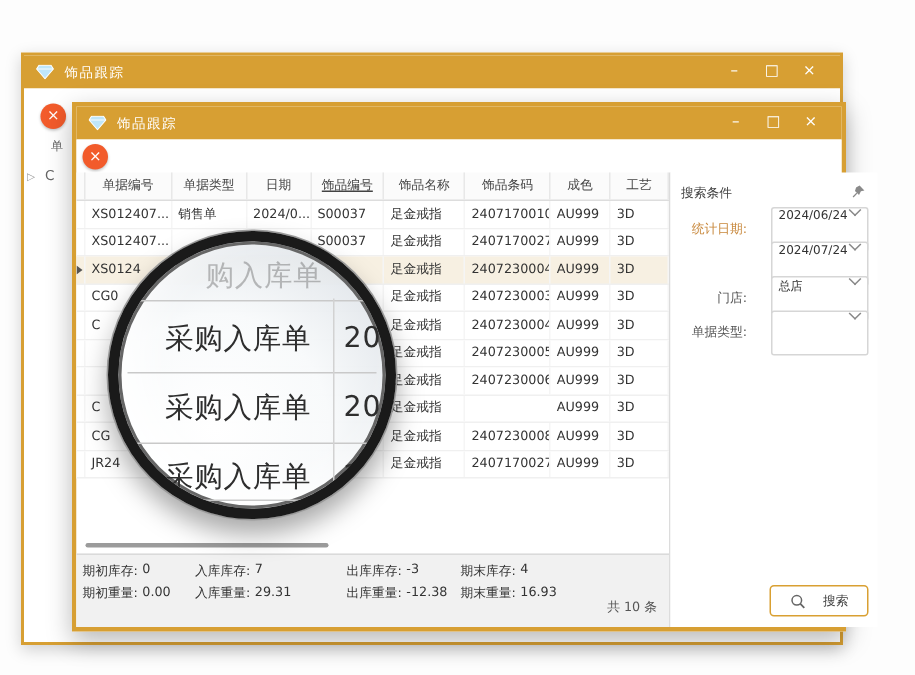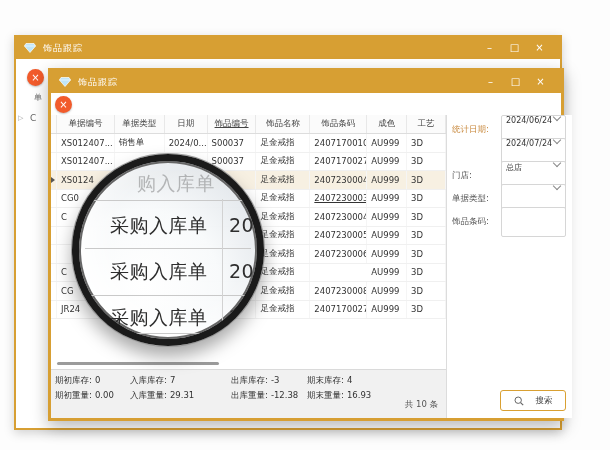--- a/index.html
+++ b/index.html
@@ -42,21 +42,21 @@
   .hscroll{position:absolute;left:6px;bottom:53px;width:162px;height:3px;background:#9B9B9B;border-radius:2px;}
   .stats{position:absolute;left:0;right:0;bottom:0;height:49px;background:#F1F1F1;
          border-top:1px solid #DADADA;box-sizing:border-box;padding:3px 0 0 4px;}
   .stats-row{display:grid;grid-template-columns:75px 101px 76px auto;height:15px;align-items:center;}
   .stats-cell{font-size:8.5px;color:#333;white-space:nowrap;display:flex;gap:3px;}
   .count{position:absolute;right:8px;top:29px;font-size:8.5px;color:#555;}
   
   .panel{flex:1;position:relative;background:#fff;padding:6px 6px 0 5px;box-sizing:border-box;font-size:8.5px;}
   .panel-head{display:flex;align-items:center;justify-content:space-between;margin:2px 2px 9px 2px;color:#444;}
   .field{display:flex;align-items:center;margin-bottom:5px;height:18px;}
-  .flabel{flex:0 0 46px;width:46px;color:#555;margin-right:3px;white-space:nowrap;}
+  .flabel{flex:0 0 46px;width:46px;text-align:right;color:#555;margin-right:16px;white-space:nowrap;}
   .flabel.accent{color:#C8883C;}
   .select,.inputbox{flex:1;height:30px;border:1px solid #D6D6D6;border-radius:2px;background:#fff;
         display:flex;padding:0 4px;box-sizing:border-box;color:#333;min-width:0;}
   .select .val{flex:1;font-size:8px;overflow:hidden;white-space:nowrap;}
   .chev{flex:0 0 5px;width:5px;height:5px;border-right:1px solid #888;border-bottom:1px solid #888;
         transform:rotate(45deg);margin:-2px 1px 0 2px;}
   .search-btn{position:absolute;right:6px;bottom:7px;width:66px;height:21px;border:1px solid #D9A032;
         border-radius:3px;background:#fff;display:flex;align-items:center;justify-content:center;gap:12px;
         font-size:8.5px;color:#444;font-family:inherit;cursor:pointer;}
   
@@ -171,21 +171,21 @@
                 <div class="td" style="width: 40px;">AU999</div>
                 <div class="td" style="width: 39px;">3D</div>
               </div>
               <div class="tr">
                 <div class="td gutter" style="width: 6px;"></div>
                 <div class="td" style="width: 58px;">CG0</div>
                 <div class="td" style="width: 50px;"></div>
                 <div class="td" style="width: 43px;"></div>
                 <div class="td" style="width: 49px;"></div>
                 <div class="td" style="width: 54px;">足金戒指</div>
-                <div class="td" style="width: 57px; text-decoration: underline;">2407230003</div>
+                <div class="td" style="width: 57px;">2407230003</div>
                 <div class="td" style="width: 40px;">AU999</div>
                 <div class="td" style="width: 39px;">3D</div>
               </div>
               <div class="tr">
                 <div class="td gutter" style="width: 6px;"></div>
                 <div class="td" style="width: 58px;">C</div>
                 <div class="td" style="width: 50px;"></div>
                 <div class="td" style="width: 43px;"></div>
                 <div class="td" style="width: 49px;"></div>
                 <div class="td" style="width: 54px;">足金戒指</div>
@@ -286,20 +286,29 @@
                   <div class="stats-cell">
                     <span class="sl">期末重量:</span>
                     <span class="sv">16.93</span>
                   </div>
                 </div>
               </div>
             <span class="count">共 10 条</span>
           </div>
         </div>
         <div class="panel">
+          <div class="panel-head">
+            <span>搜索条件</span>
+            <span>
+              <svg width="9" height="9" viewBox="0 0 10 10">
+                  <path d="M5.6 0.8 L9.2 4.4 L6.6 5 L5.2 7.8 L2.2 4.8 L3 2.2 Z" fill="#8a8a8a"></path>
+                  <line x1="0.8" y1="9.2" x2="3.6" y2="6.4" stroke="#8a8a8a" stroke-width="1"></line>
+                </svg>
+            </span>
+          </div>
           <div id="fields">
               <div class="field">
                 <span class="flabel accent">统计日期:</span>
                 <div class="select">
                   <span class="val">2024/06/24</span>
                   <span class="chev"></span>
                 </div>
               </div>
               <div class="field">
                 <span class="flabel"></span>
@@ -313,26 +322,20 @@
                 <div class="select">
                   <span class="val">总店</span>
                   <span class="chev"></span>
                 </div>
               </div>
               <div class="field">
                 <span class="flabel">单据类型:</span>
                 <div class="select">
                   <span class="val"></span>
                   <span class="chev"></span>
-                </div>
-              </div>
-              <div class="field">
-                <span class="flabel">饰品条码:</span>
-                <div class="inputbox">
-                  <span class="val"></span>
                 </div>
               </div>
             </div>
           <button class="search-btn">
             <span style="display:flex;">
               <svg width="10" height="10" viewBox="0 0 10 10">
                   <circle cx="4.2" cy="4.2" r="3.2" fill="none" stroke="#666" stroke-width="1"></circle>
                   <line x1="6.6" y1="6.6" x2="9.2" y2="9.2" stroke="#666" stroke-width="1.2"></line>
                 </svg>
             </span>

